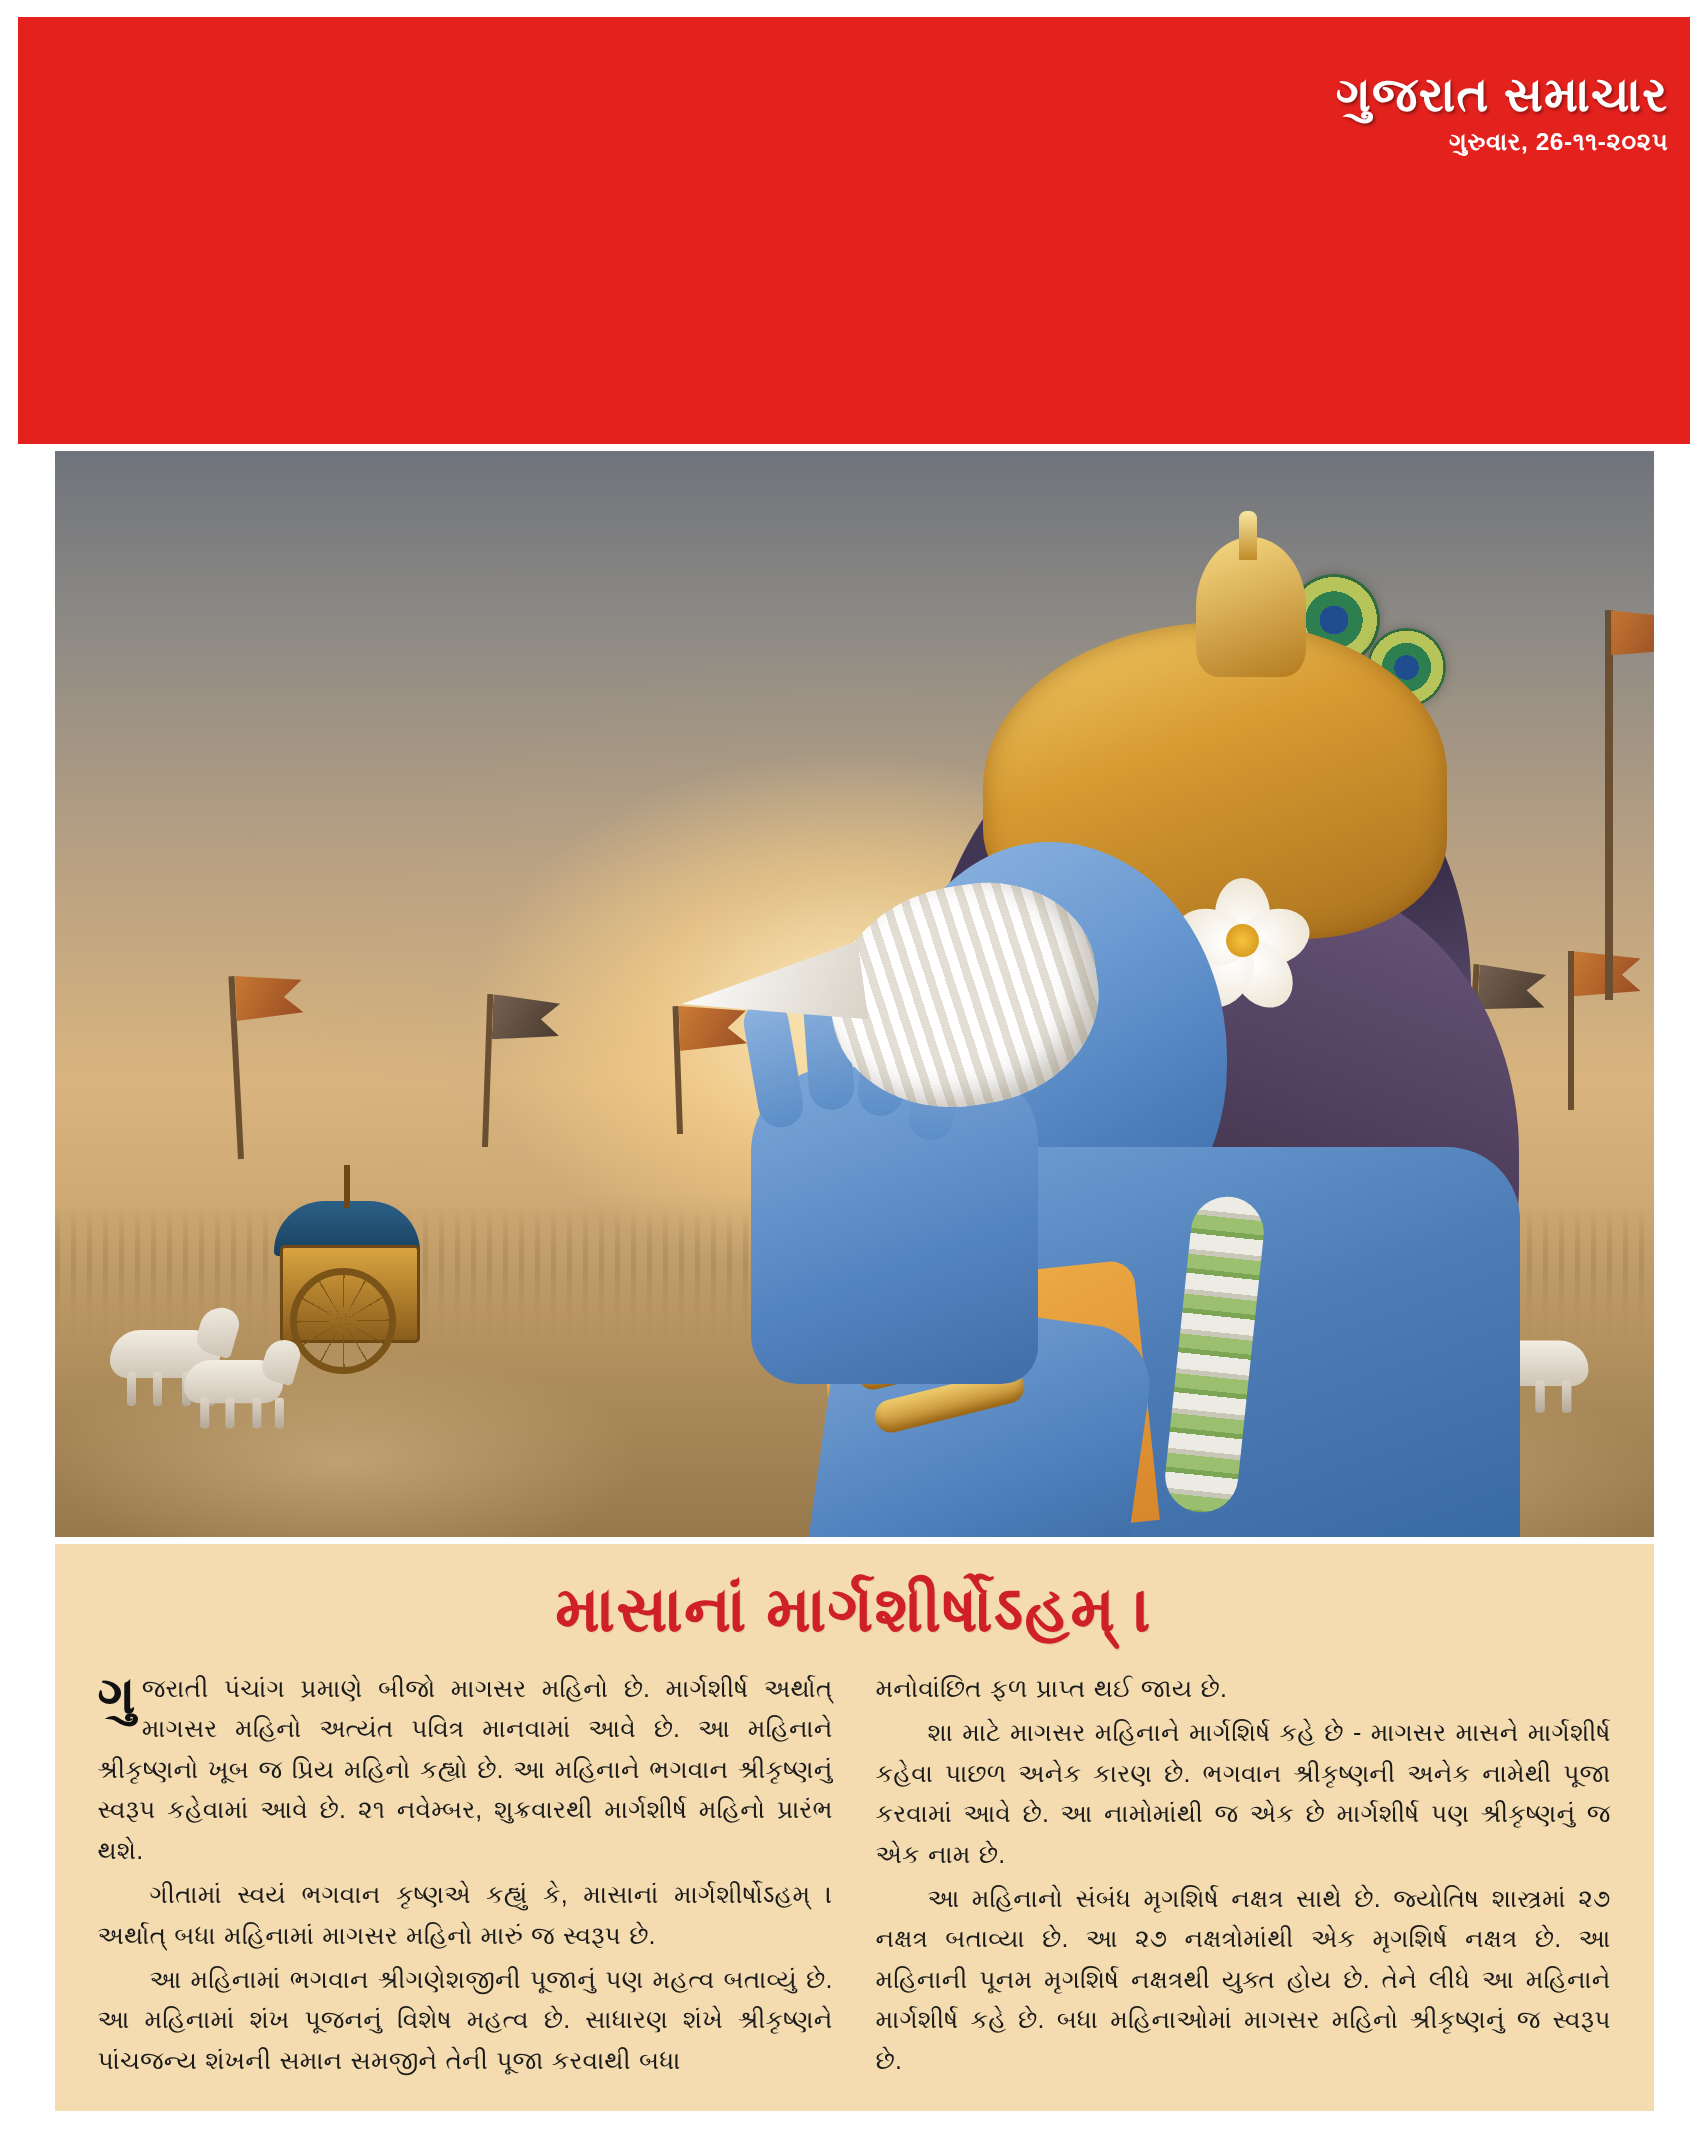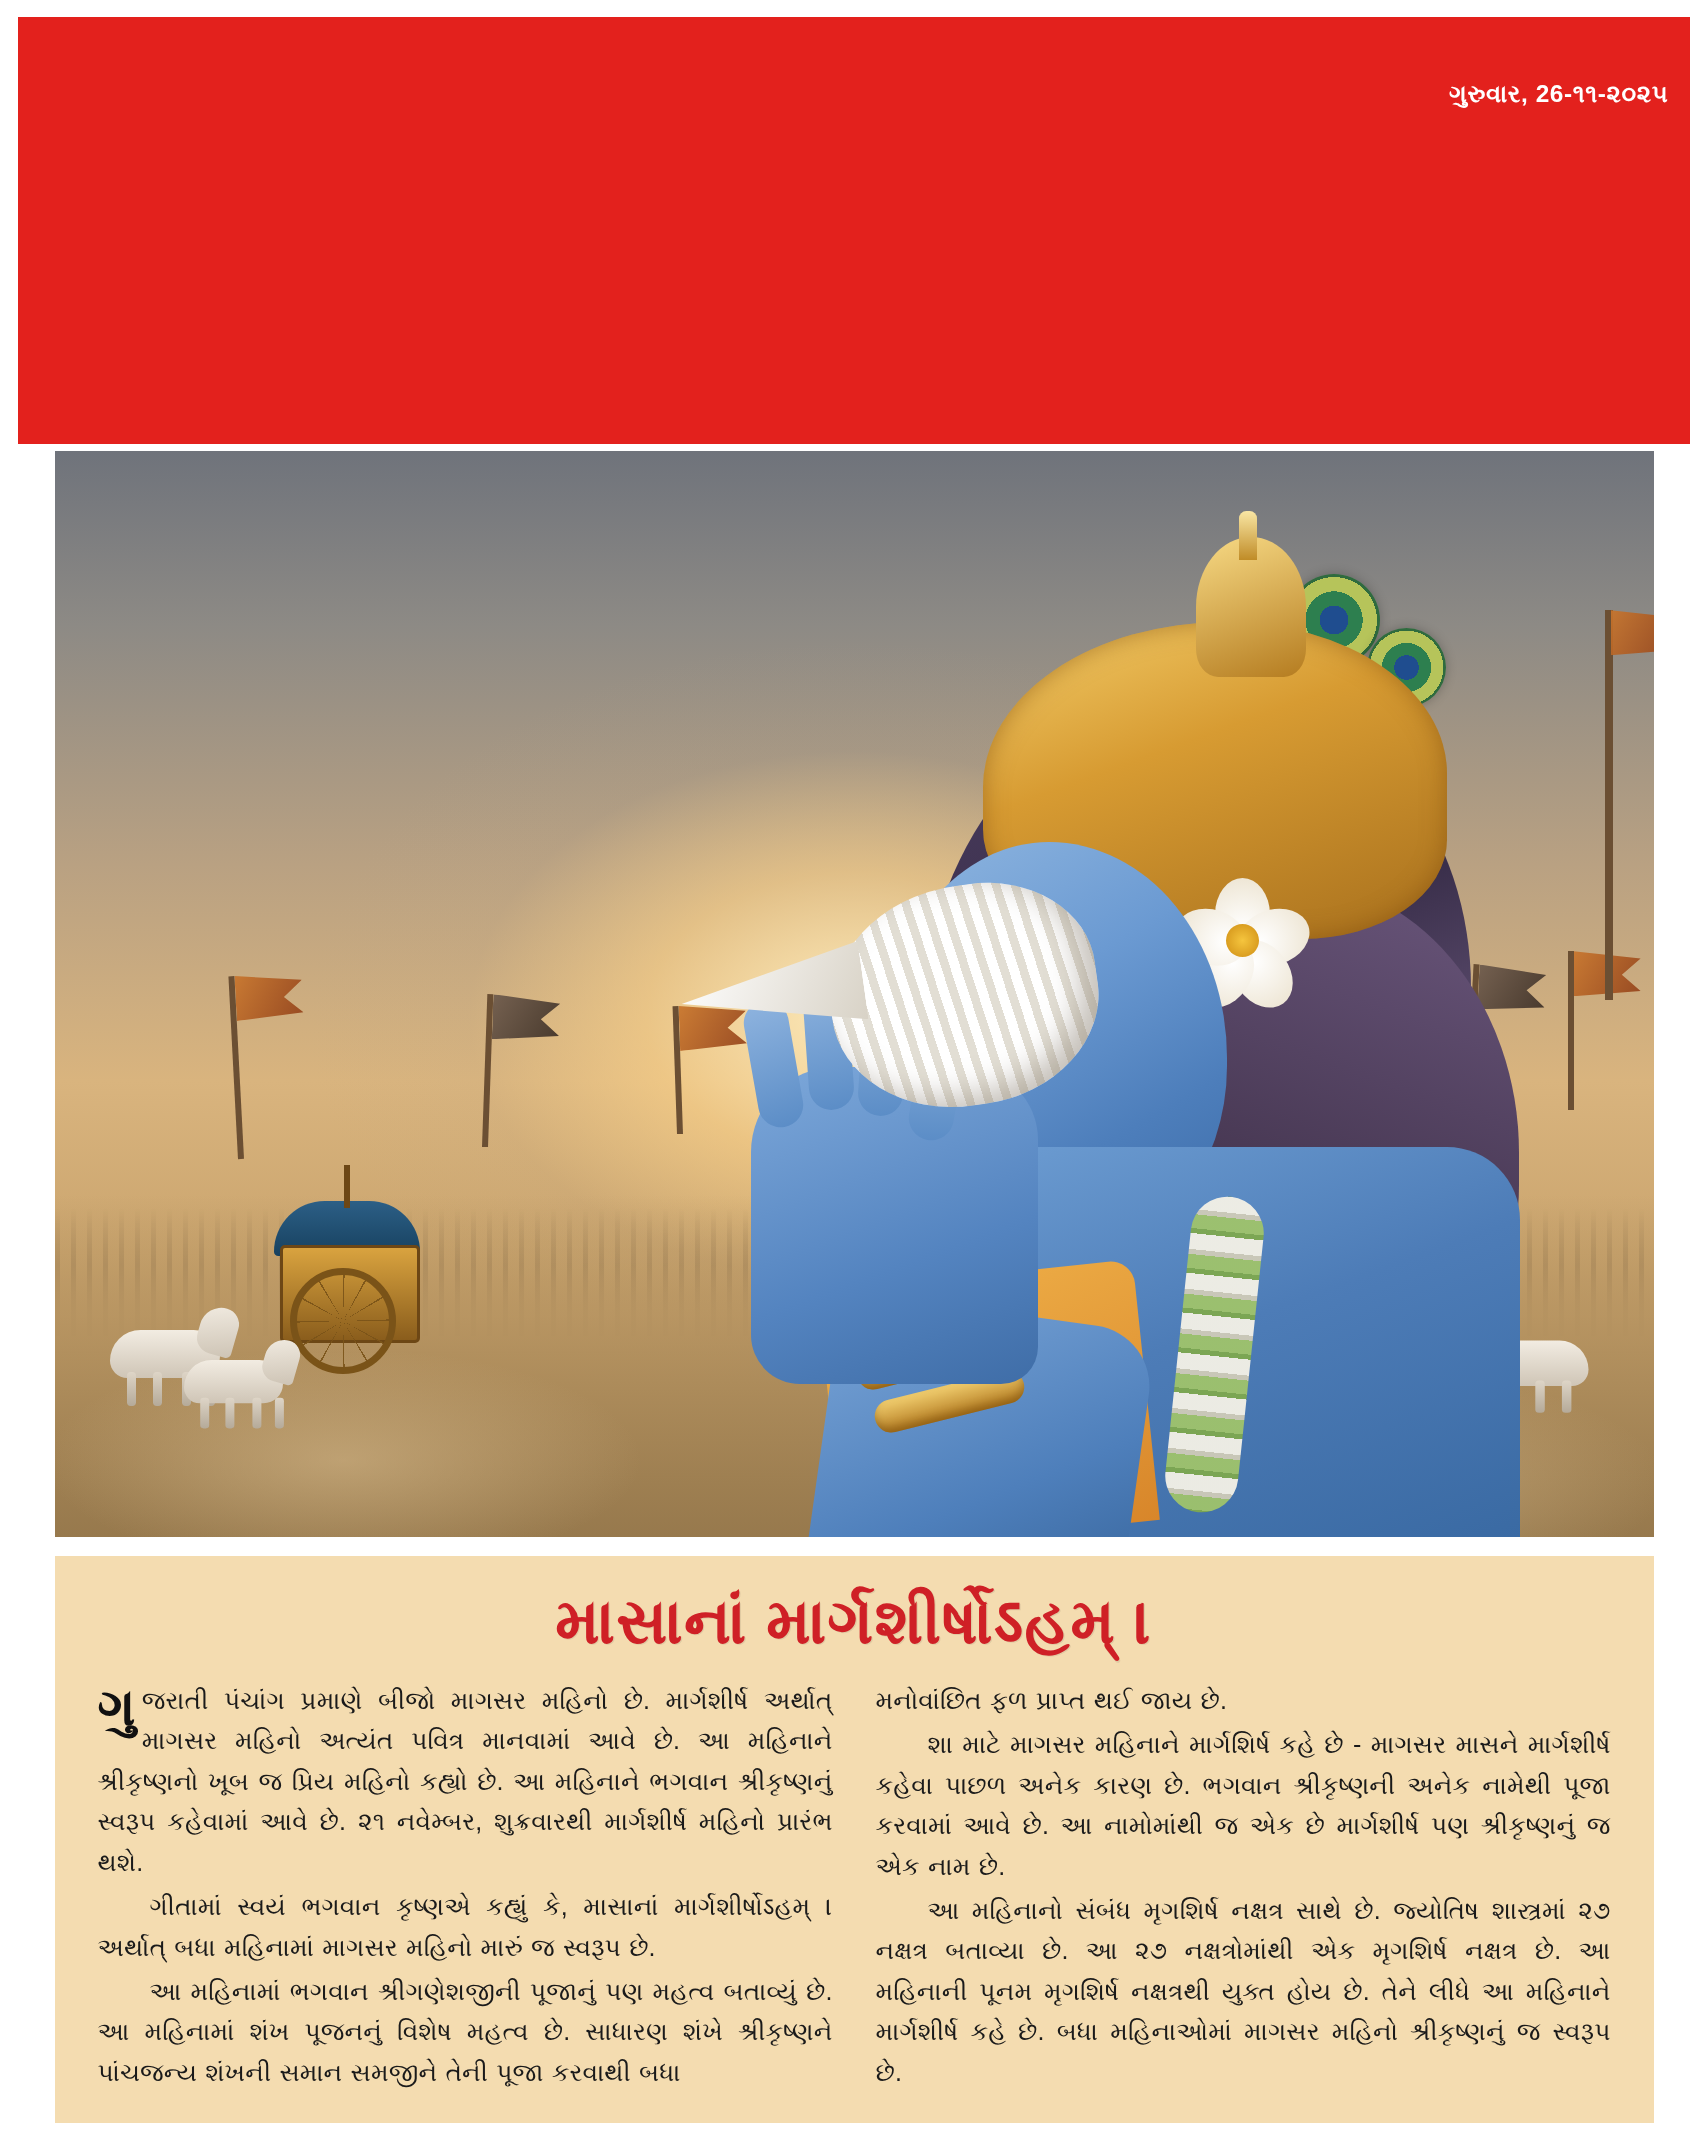--- a/index.html
+++ b/index.html
@@ -475,21 +475,21 @@
     height: 256px;
     background: linear-gradient(150deg, #7ba6d8 0%, #4e7fbb 65%, #3a689f 100%);
     border-radius: 73px 61px 0 0;
     transform: rotate(8deg);
   }
 
   
   .article {
     position: relative;
     width: 1599px;
-    margin: 19px auto 0 auto;
+    margin: 7px auto 0 auto;
     background: #f4dcb0;
     padding: 16px 43px 27px 43px;
     box-sizing: border-box;
     min-height: 567px;
   }
   .article-heading {
     text-align: center;
     color: #cf2026;
     font-size: 63px;
     font-weight: bold;
@@ -526,20 +526,21 @@
     color: #111111;
   }
 </style>
 </head>
 <body>
 
 <div class="page">
 
   <div class="masthead">
     <div class="masthead-brand">
+      <div class="brand-name">ગુજરાત સમાચાર</div>
       <div class="brand-date">ગુરુવાર, 26-૧૧-૨૦૨૫</div>
     </div>
   </div>
 
   <div class="hero">
     <div class="hero-sky"></div>
     <div class="army"></div>
     <div class="hero-ground"></div>
     <div class="hero-dust"></div>
 

